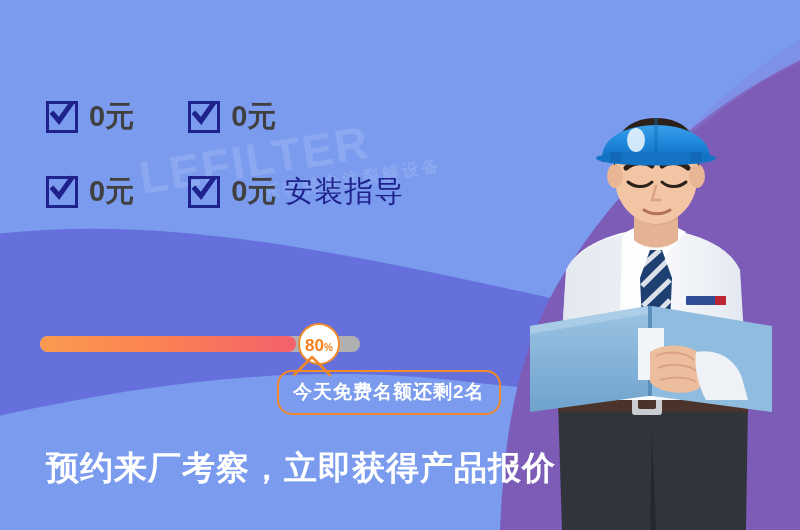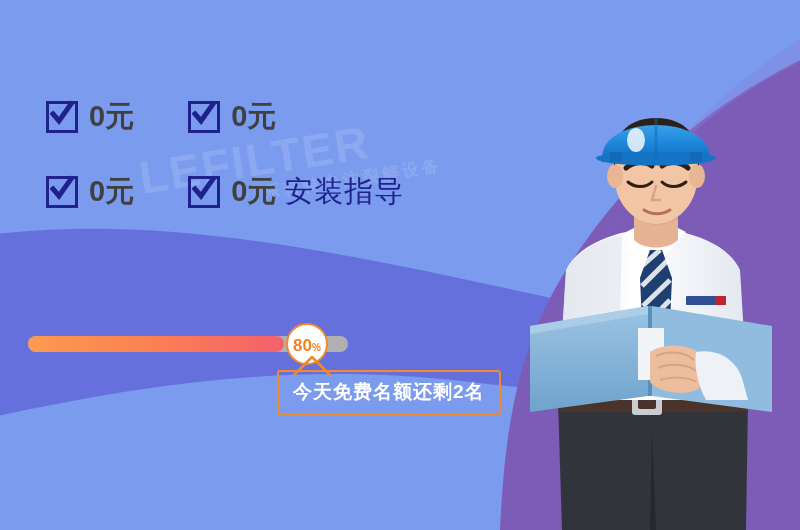--- a/index.html
+++ b/index.html
@@ -54,21 +54,21 @@
   .chk svg{position:absolute;left:1px;top:-4px;}
   .price{
     font-size:29px;font-weight:bold;color:#404040;margin-right:8px;
     letter-spacing:0px;
   }
   .benefit-label{
     font-size:29px;color:#1f228c;font-weight:normal;letter-spacing:1px;
   }
 
   
-  #progress-wrap{position:absolute;left:28px;top:336px;width:320px;height:32px;}
+  #progress-wrap{position:absolute;left:40px;top:336px;width:320px;height:32px;}
   #progress-track{
     position:absolute;left:0;top:0;width:320px;height:16px;
     background:#b0b0b3;border-radius:8px;
   }
   #progress-fill{
     position:absolute;left:0;top:0;width:80%;height:16px;border-radius:8px;
     background:linear-gradient(90deg,#fb9a50 0%,#fb8352 45%,#f4606c 100%);
   }
   #progress-badge{
     position:absolute;left:258px;top:-13px;
@@ -76,21 +76,21 @@
     background:#ffffff;border:2px solid #f08a2a;
     display:flex;align-items:baseline;justify-content:center;
     box-sizing:border-box;
   }
   #progress-badge .num{font-size:17px;font-weight:bold;color:#f5801c;line-height:42px;}
   #progress-badge .pct{font-size:10px;font-weight:bold;color:#f5801c;line-height:42px;}
 
   
   #tooltip{
     position:absolute;left:277px;top:370px;
-    border:2px solid #f08a2a;border-radius:3px;
+    border:2px solid #f08a2a;border-radius:15px;
     padding:7px 14px 8px 14px;
     color:#ffffff;font-size:19px;font-weight:bold;letter-spacing:1px;
     white-space:nowrap;background:transparent;
   }
   #tooltip-pointer{position:absolute;left:287px;top:355px;}
 
   
   #footer-cta{
     position:absolute;left:46px;top:446px;
     font-size:33px;font-weight:bold;color:#ffffff;letter-spacing:1px;
@@ -181,20 +181,21 @@
         <span class="pct">%</span>
     </div>
   </div>
 
   <svg id="tooltip-pointer" width="50" height="22" viewBox="0 0 50 22">
     <path d="M25 2 L43 20 M25 2 L7 20" stroke="#f08a2a" stroke-width="2.5" fill="none" stroke-linecap="round"></path>
   </svg>
 
   <div id="tooltip">今天免费名额还剩2名</div>
 
+  <div id="footer-cta">预约来厂考察，立即获得产品报价</div>
 
   <div id="person">
     <svg width="290" height="430" viewBox="0 0 290 430" xmlns="http://www.w3.org/2000/svg">
       <defs>
         <linearGradient id="helmetG" x1="0" y1="0" x2="0" y2="1">
           <stop offset="0" stop-color="#38a0ea"></stop>
           <stop offset="0.55" stop-color="#1b84d8"></stop>
           <stop offset="1" stop-color="#1169b7"></stop>
         </linearGradient>
         <linearGradient id="shirtG" x1="0" y1="0" x2="1" y2="0">

